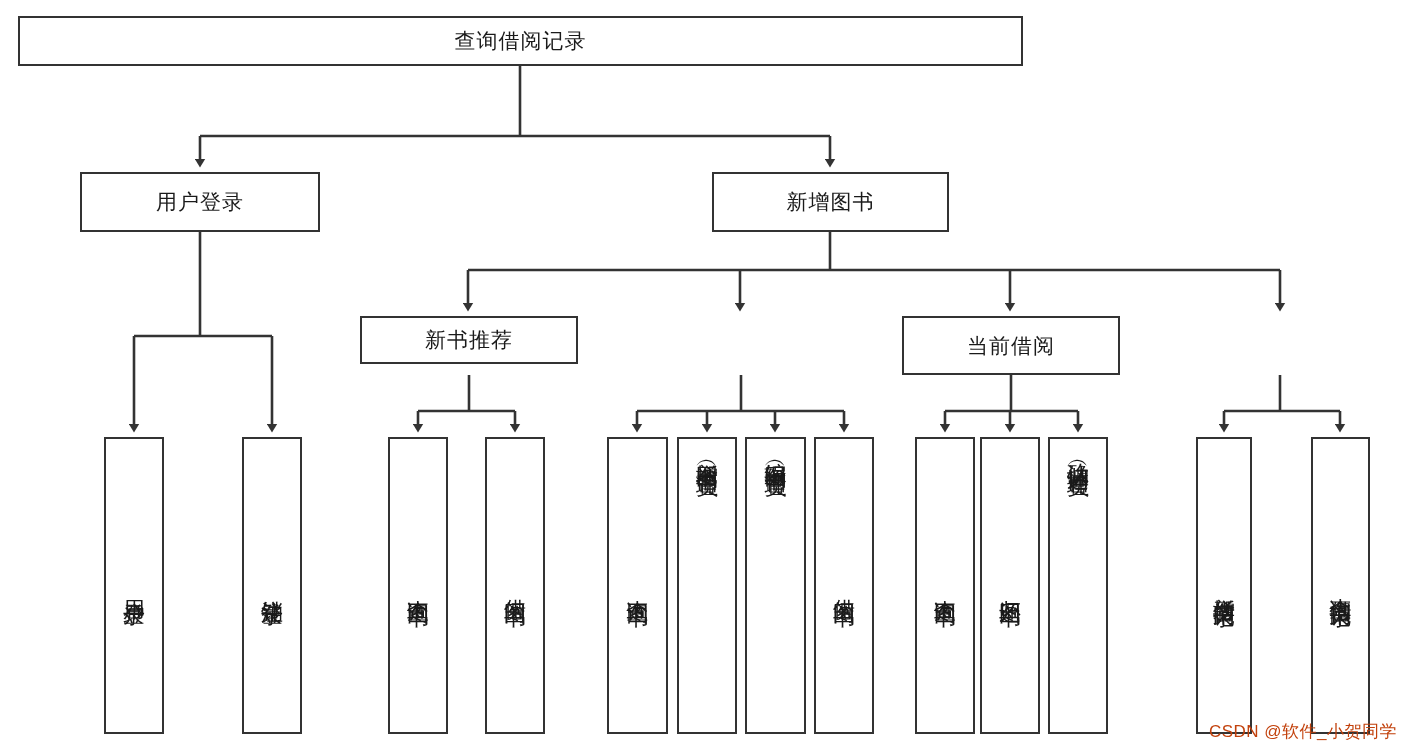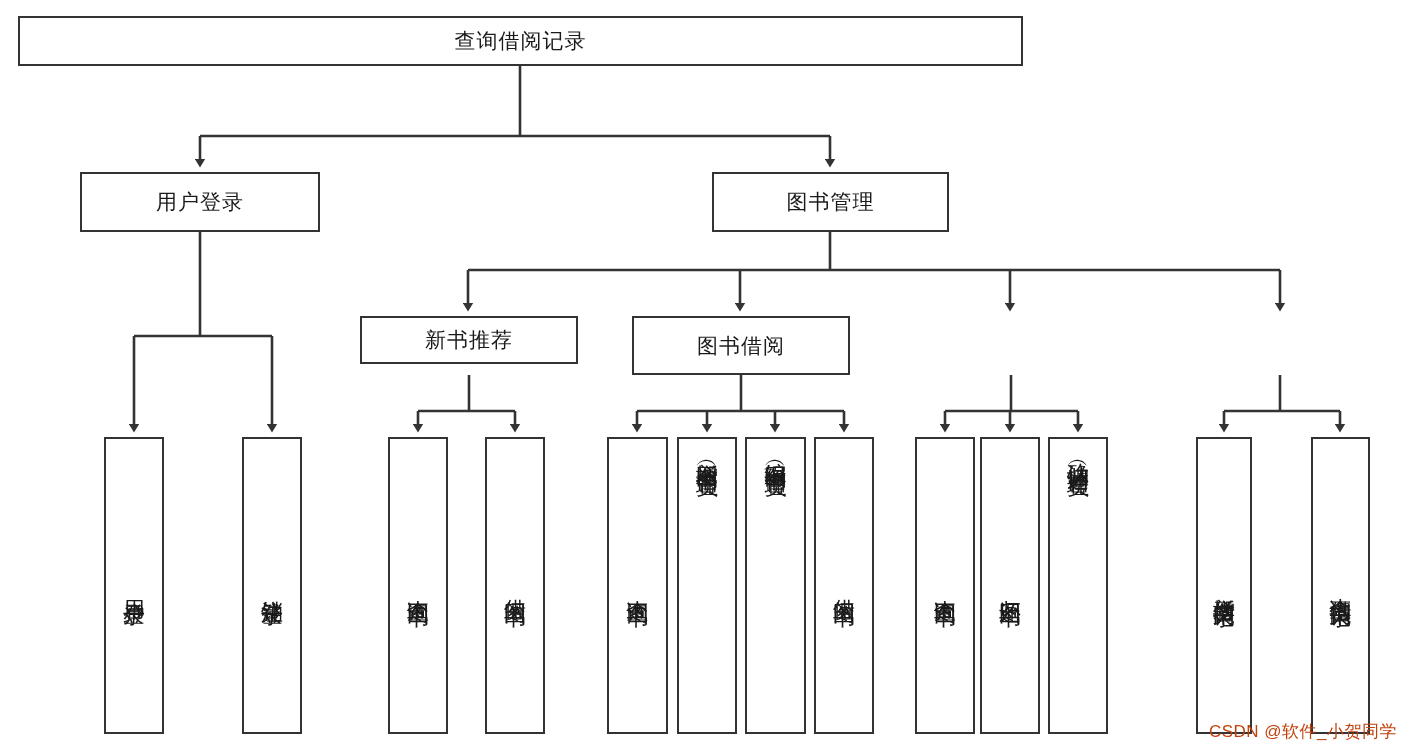--- a/index.html
+++ b/index.html
@@ -146,28 +146,28 @@
   </svg>
 
   <div class="node horiz" id="n-root" style="left: 18px; top: 16px; width: 1005px; height: 50px;">
     <span class="node-label">查询借阅记录</span>
   </div>
 
   <div class="node horiz" id="n-l2-0" style="left: 80px; top: 172px; width: 240px; height: 60px;">
     <span class="node-label">用户登录</span>
   </div>
   <div class="node horiz" id="n-l2-1" style="left: 712px; top: 172px; width: 237px; height: 60px;">
-    <span class="node-label">图书管理</span>
+    <span class="node-label">新增图书</span>
   </div>
 
   <div class="node horiz" id="n-l3-0" style="left: 360px; top: 316px; width: 218px; height: 48px;">
     <span class="node-label">新书推荐</span>
   </div>
-  <div class="node horiz" id="n-l3-1" style="left: 632px; top: 316px; width: 218px; height: 59px;">
-    <span class="node-label">图书借阅</span>
+  <div class="node horiz" id="n-l3-2" style="left: 902px; top: 316px; width: 218px; height: 59px;">
+    <span class="node-label">当前借阅</span>
   </div>
 
   <div class="node vert centered" id="n-lf-0" style="left: 104px; top: 437px; width: 60px; height: 297px;">
     <span class="node-label">用户登录</span>
   </div>
   <div class="node vert centered" id="n-lf-1" style="left: 242px; top: 437px; width: 60px; height: 297px;">
     <span class="node-label">注销登录</span>
   </div>
   <div class="node vert centered" id="n-lf-2" style="left: 388px; top: 437px; width: 60px; height: 297px;">
     <span class="node-label">查询图书</span>

